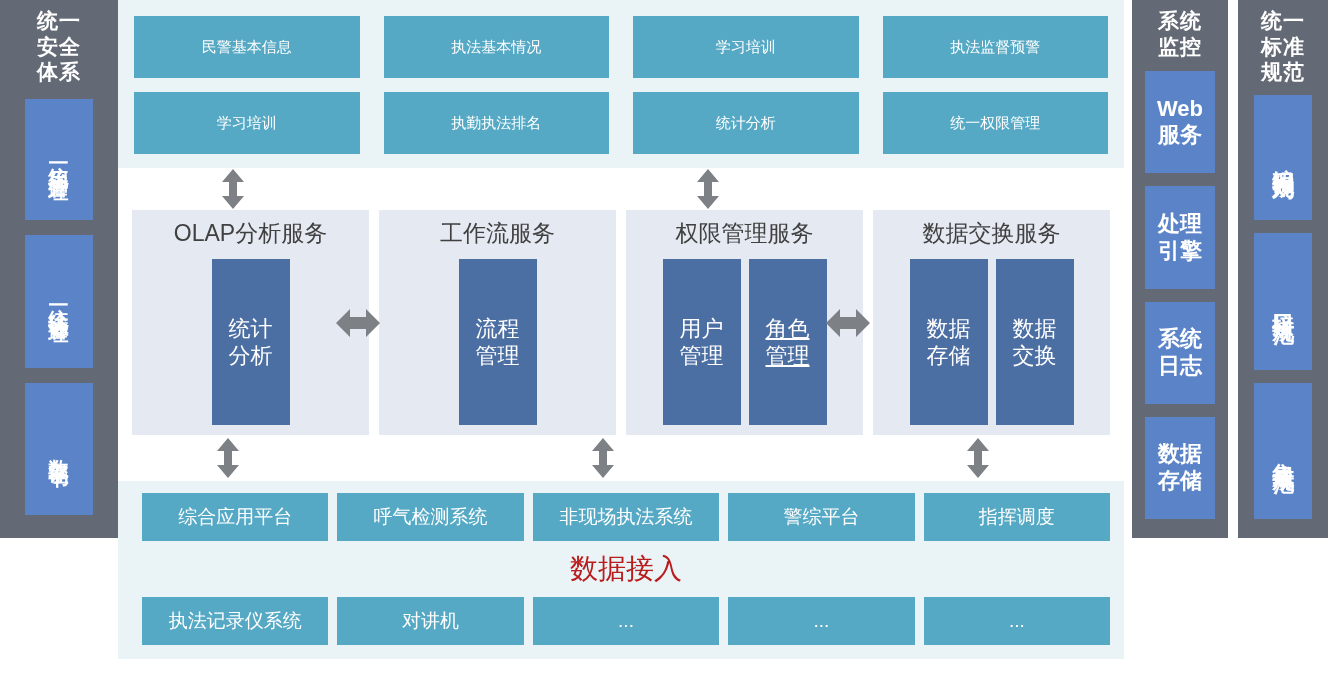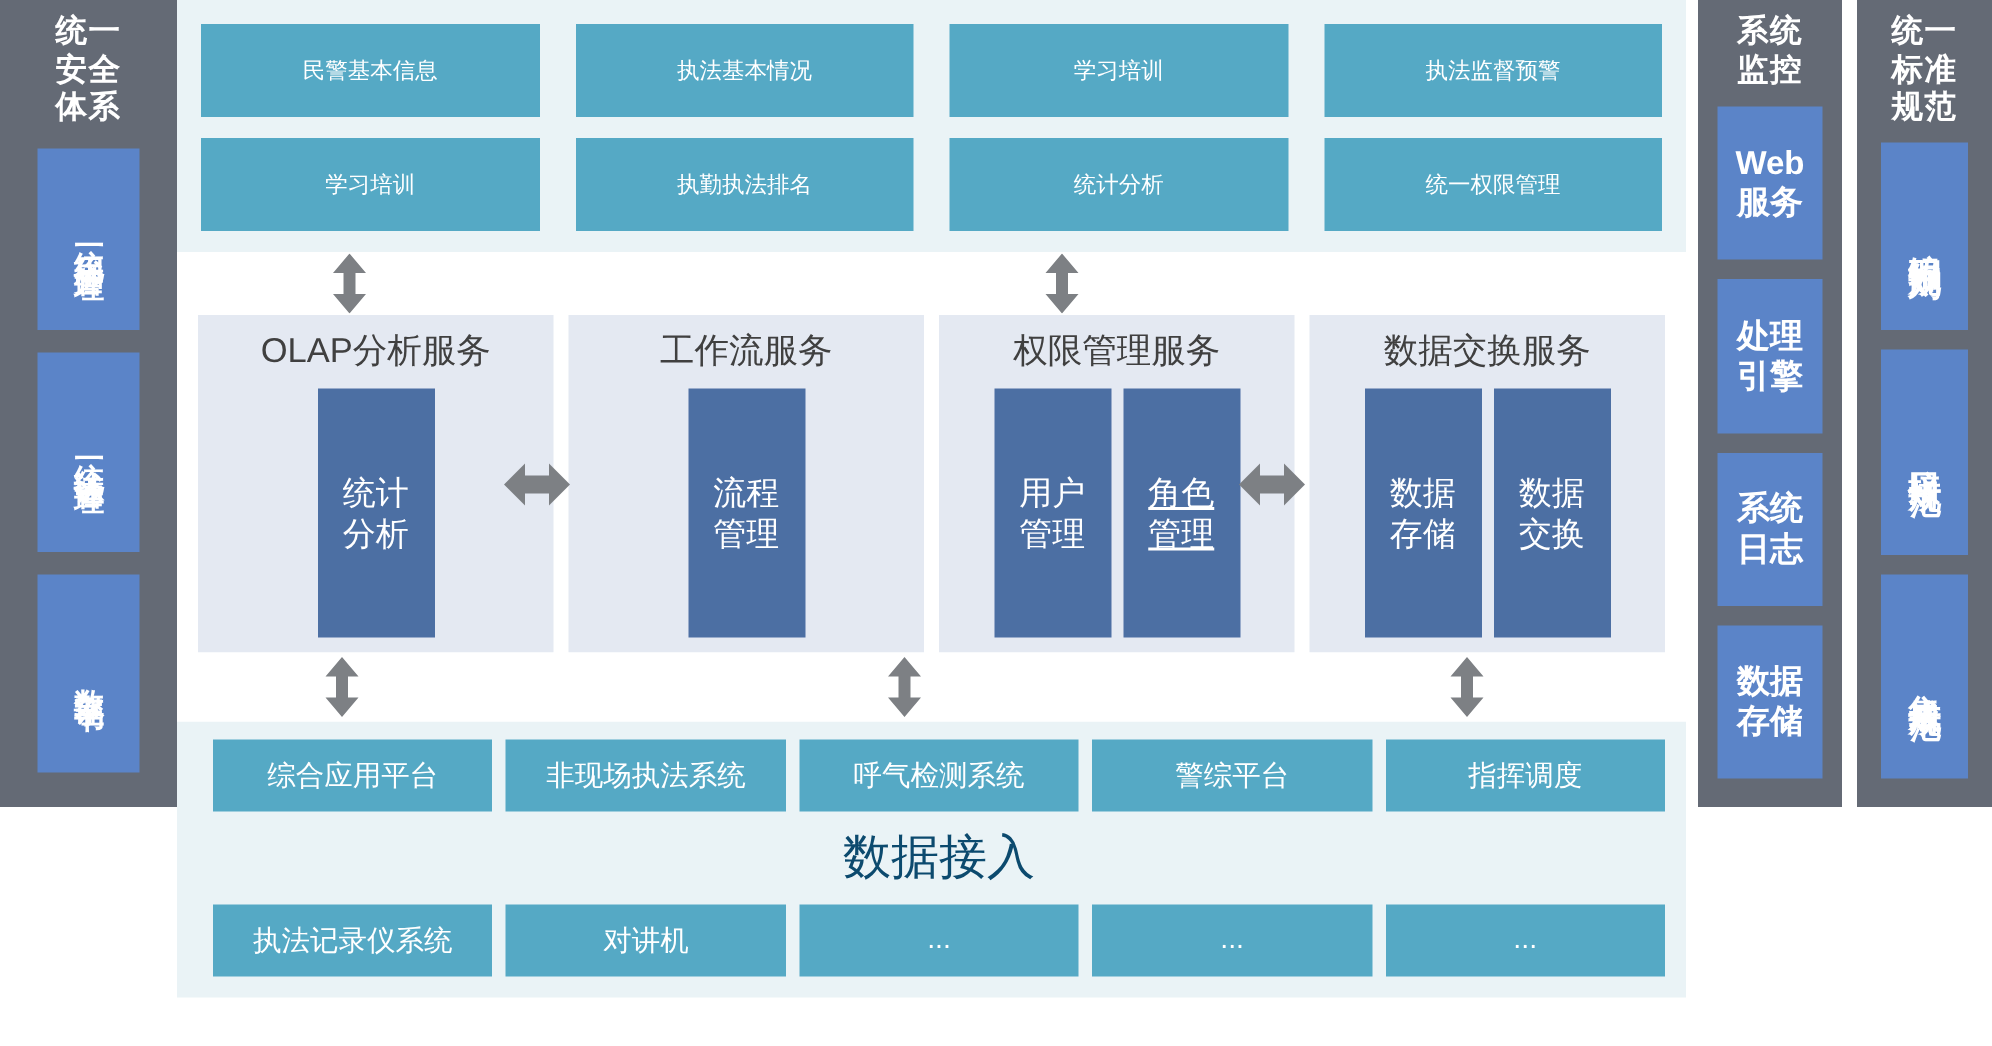--- a/index.html
+++ b/index.html
@@ -180,22 +180,22 @@
     background: #55a9c5;
     color: #ffffff;
     font-size: 19px;
     display: flex;
     align-items: center;
     justify-content: center;
     white-space: nowrap;
   }
   .data-mid-label {
     text-align: center;
-    font-size: 32px;
-    color: #0c4a6e;
+    font-size: 28px;
+    color: #b91c1c;
     padding: 9px 0 9px 0;
   }
 
   
   #sys-monitor {
     width: 96px;
     padding: 0 0 6px 0;
     margin-left: 8px;
   }
   #sys-monitor .col-title {
@@ -326,22 +326,22 @@
         <polygon points="12,0 23,13 16,13 16,27 23,27 12,40 1,27 8,27 8,13 1,13" fill="#7d8084"></polygon>
       </svg>
       <svg class="v-arrow" style="left:860px;" viewBox="0 0 24 40">
         <polygon points="12,0 23,13 16,13 16,27 23,27 12,40 1,27 8,27 8,13 1,13" fill="#7d8084"></polygon>
       </svg>
     </div>
 
     <div class="data-layer">
       <div class="data-row">
         <div class="data-box">综合应用平台</div>
+        <div class="data-box">呼气检测系统</div>
         <div class="data-box">非现场执法系统</div>
-        <div class="data-box">呼气检测系统</div>
         <div class="data-box">警综平台</div>
         <div class="data-box">指挥调度</div>
       </div>
       <div class="data-mid-label">数据接入</div>
       <div class="data-row">
         <div class="data-box">执法记录仪系统</div>
         <div class="data-box">对讲机</div>
         <div class="data-box">...</div>
         <div class="data-box">...</div>
         <div class="data-box">...</div>

